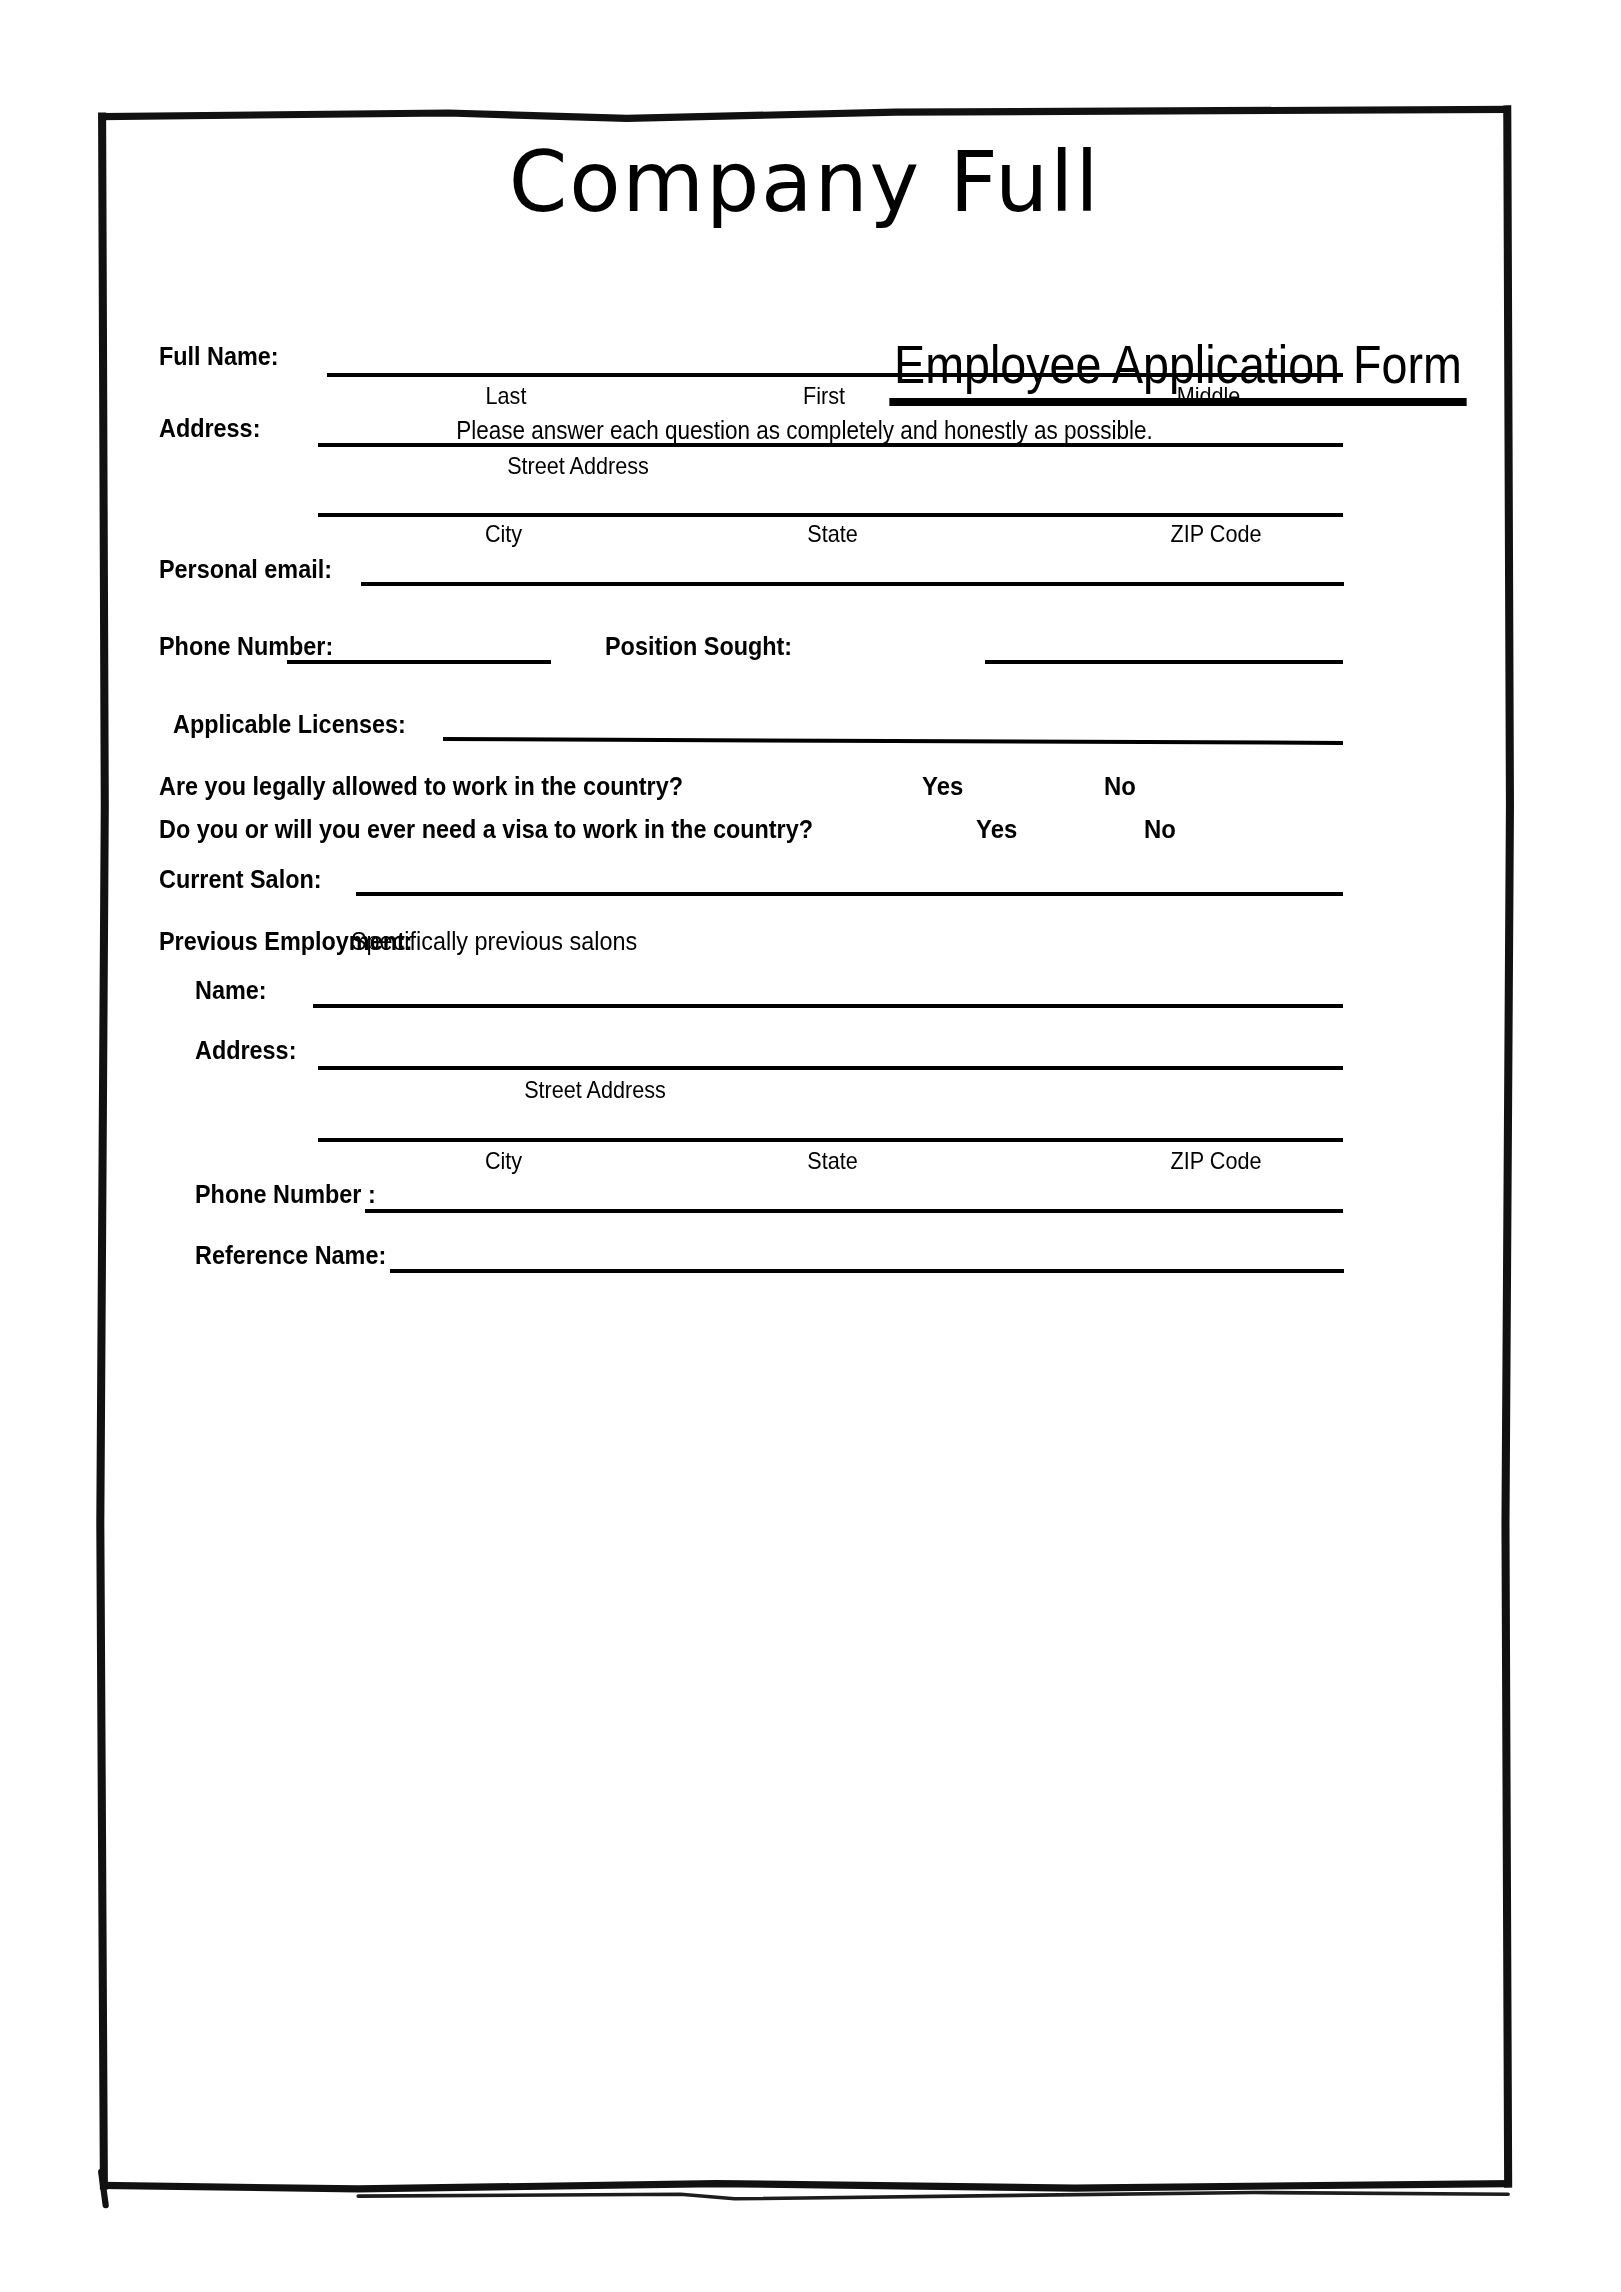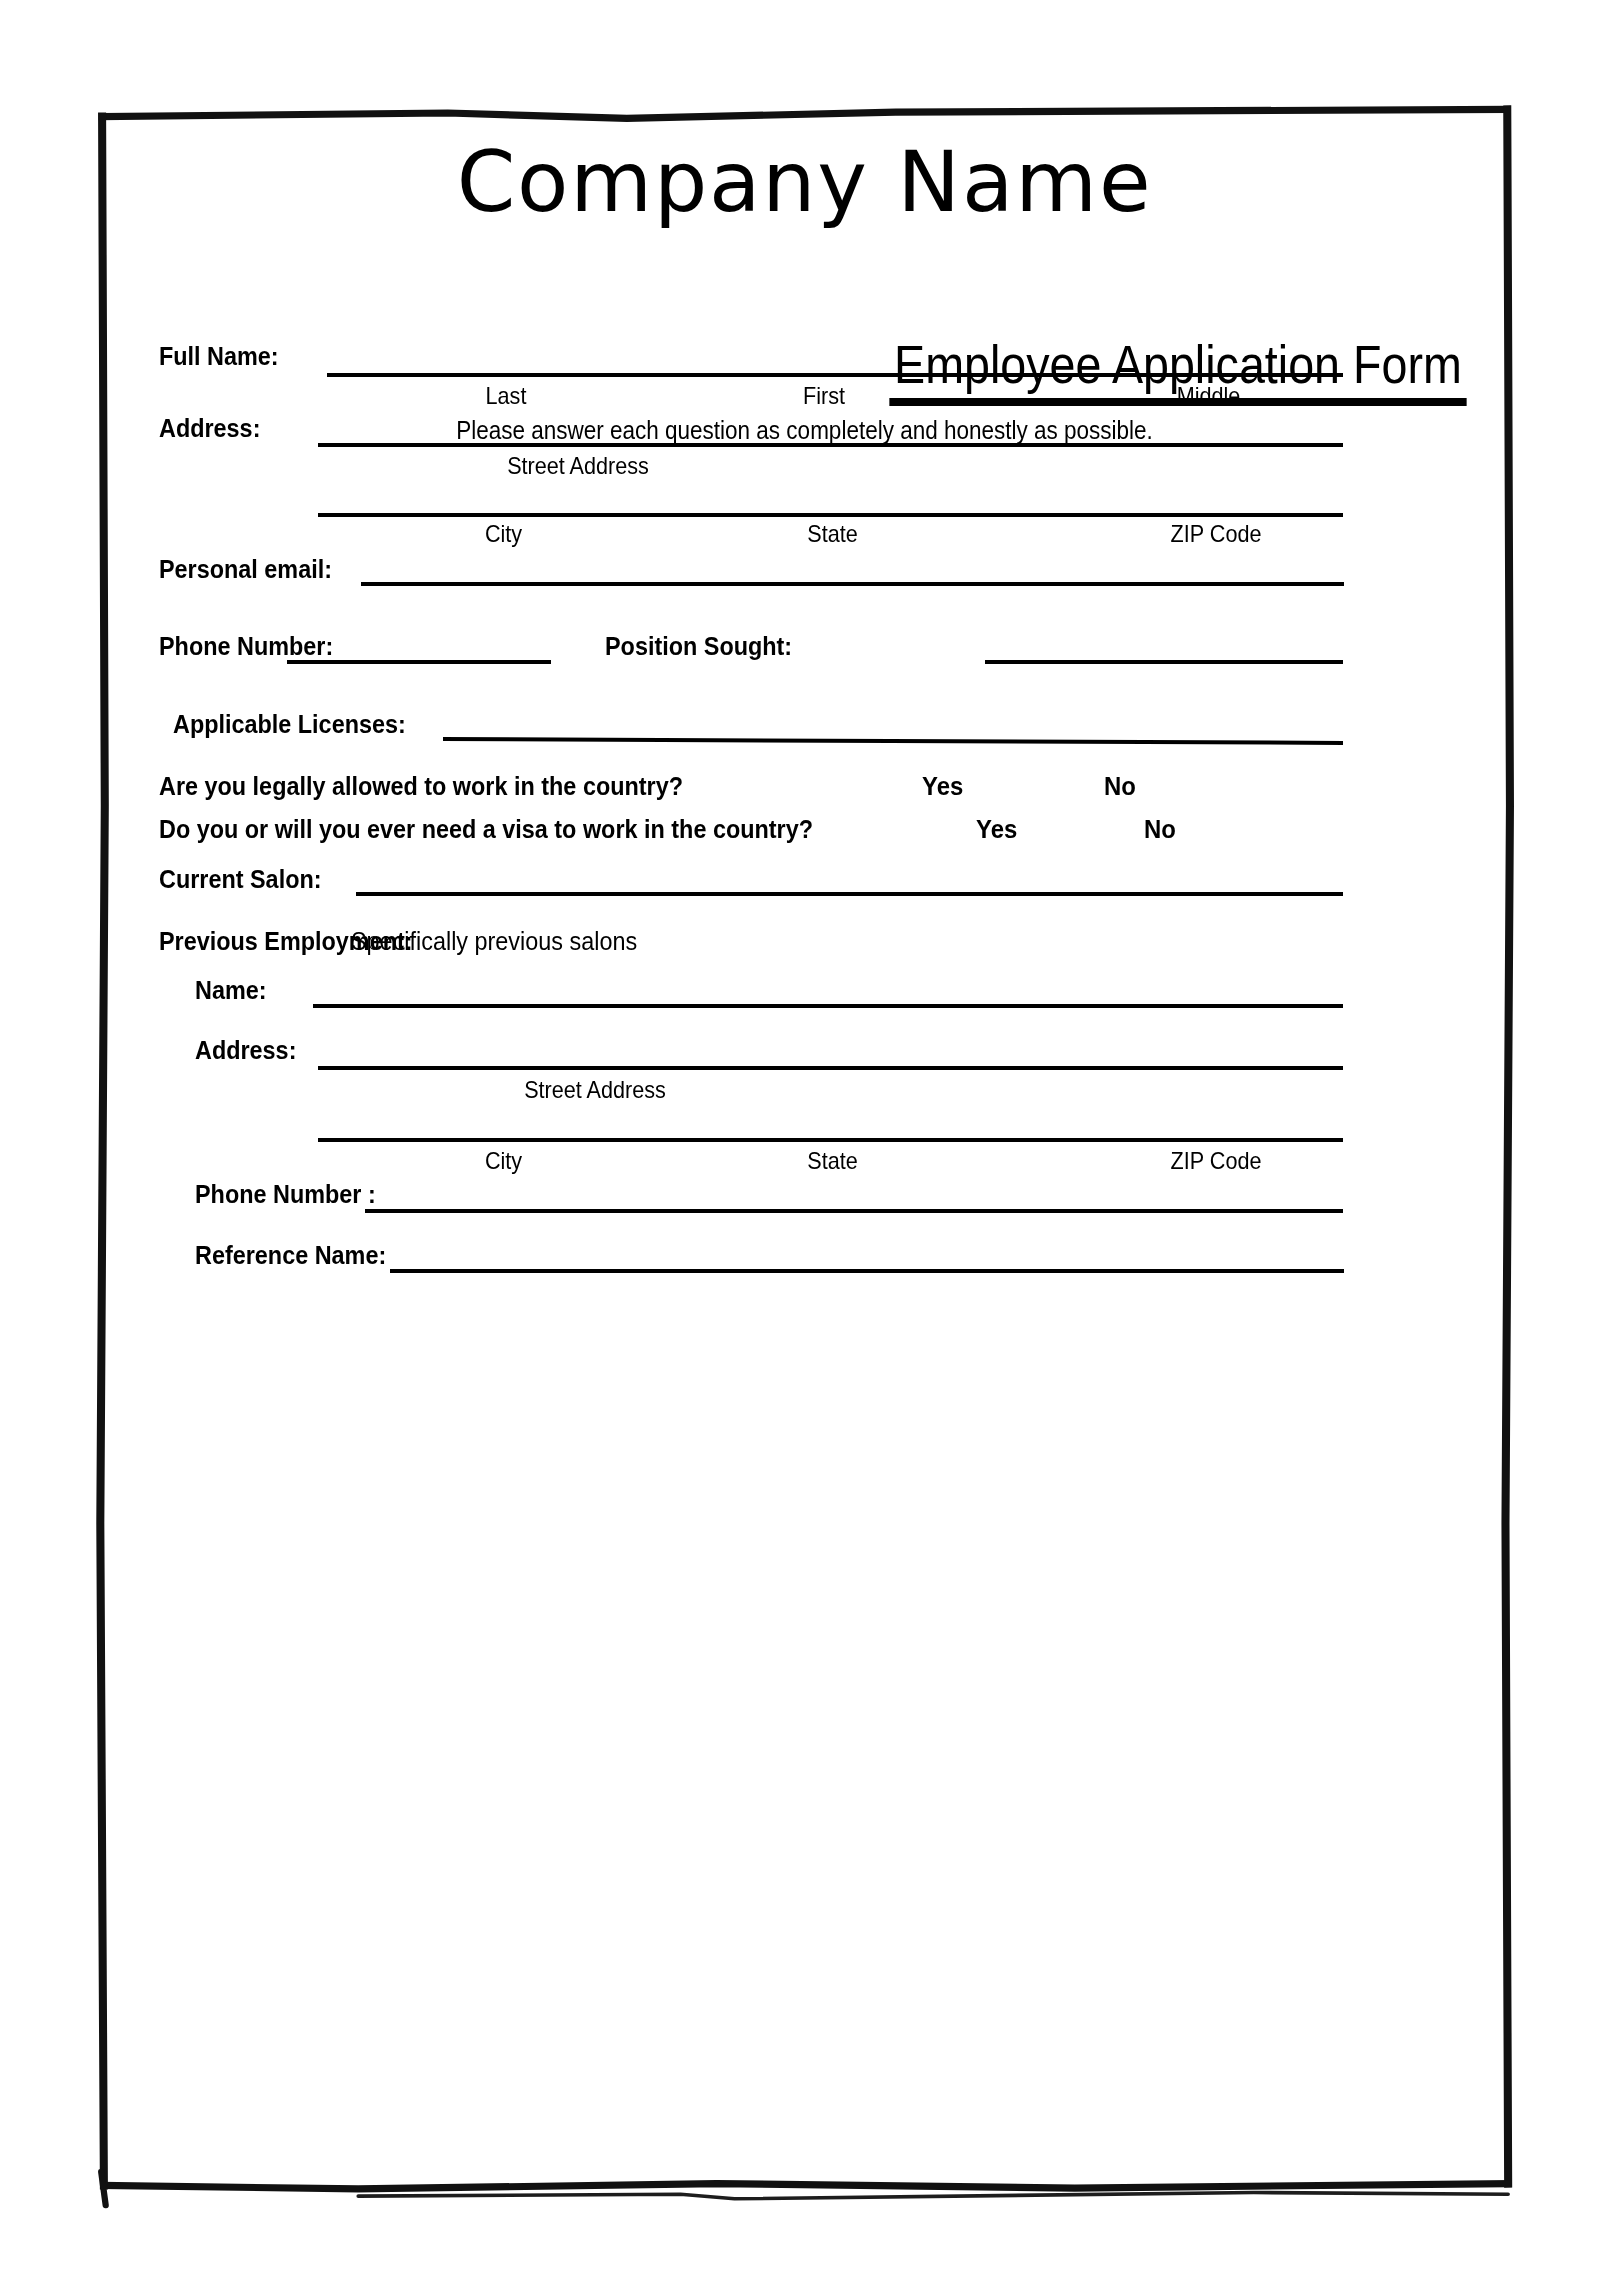--- a/index.html
+++ b/index.html
@@ -142,21 +142,21 @@
     <path d="M400,2452 L760,2450 L820,2455 L1400,2448 L1684,2450" stroke="#111" stroke-width="4" fill="none" stroke-linecap="round" opacity="0.95"></path>
 
     <path d="M116,2440 L112,1700 L117,900 L114,130" stroke="#111" stroke-width="9" fill="none" stroke-linecap="square"></path>
 
     <path d="M113,2425 L118,2462" stroke="#111" stroke-width="7" fill="none" stroke-linecap="round"></path>
   </svg>
 </div>
 
 <div id="sheet">
 
-  <div class="company-name">Company Name</div>
+  <div class="company-name">Company Full</div>
 
   <div class="form-title-wrap">
     <span class="form-title">Employee Application Form</span>
   </div>
 
   <div class="form-subtitle">Please answer each question as completely and honestly as possible.</div>
 
   <div class="lbl" style="left:56px; top:228px;">Full Name:</div>
   <div class="rule" style="left:224px; top:258px; width:1016px;"></div>
   <div class="sub" style="left:345px; top:269px; width:116px;">Last</div>

